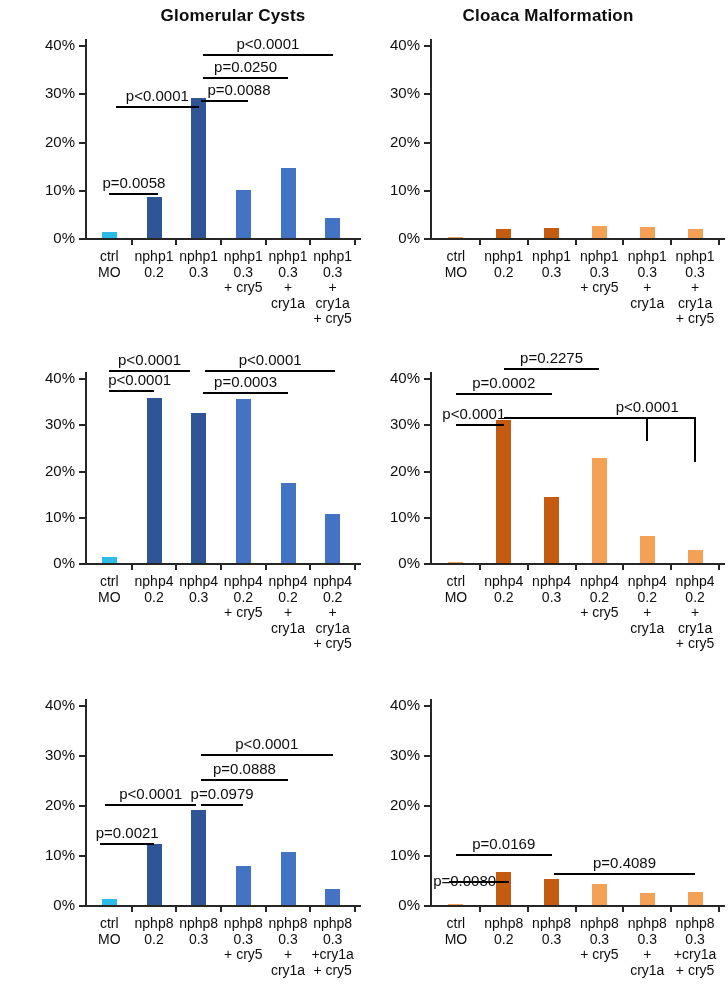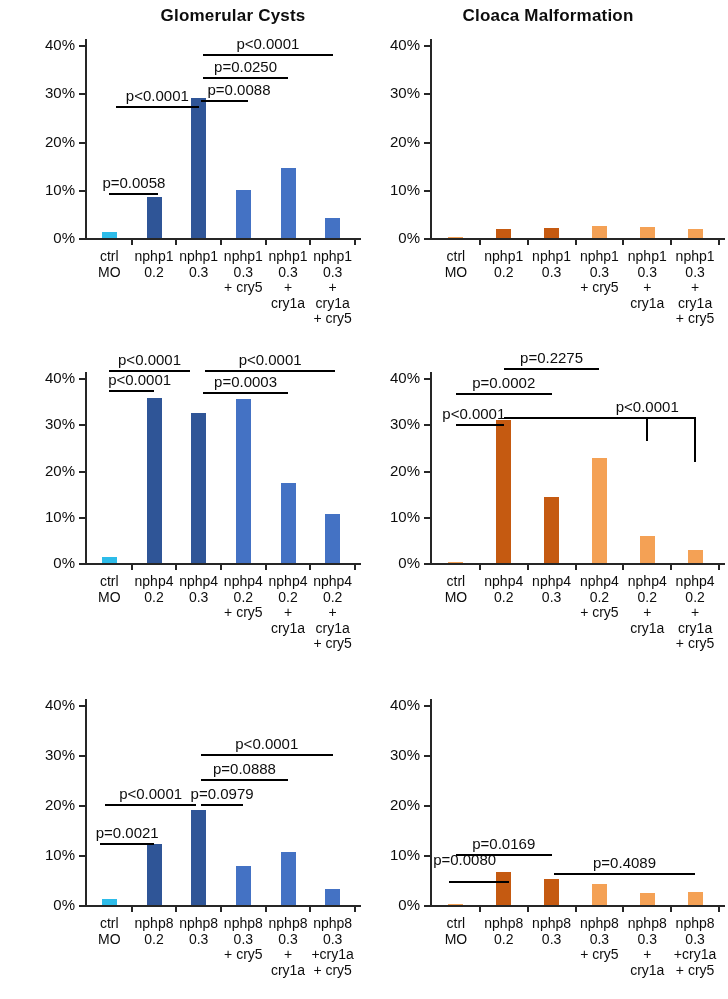--- a/index.html
+++ b/index.html
@@ -316,20 +316,20 @@
         <div class="xcat-line" style="left: 193.417px; top: 285px; width: 84px;">+ cry5</div>
         <div class="xcat-line" style="left: 241.25px; top: 254px; width: 84px;">nphp8</div>
         <div class="xcat-line" style="left: 241.25px; top: 269.5px; width: 84px;">0.3</div>
         <div class="xcat-line" style="left: 241.25px; top: 285px; width: 84px;">+</div>
         <div class="xcat-line" style="left: 241.25px; top: 300.5px; width: 84px;">cry1a</div>
         <div class="xcat-line" style="left: 289.083px; top: 254px; width: 84px;">nphp8</div>
         <div class="xcat-line" style="left: 289.083px; top: 269.5px; width: 84px;">0.3</div>
         <div class="xcat-line" style="left: 289.083px; top: 285px; width: 84px;">+cry1a</div>
         <div class="xcat-line" style="left: 289.083px; top: 300.5px; width: 84px;">+ cry5</div>
         <div class="pline" style="left: 84.7417px; top: 218.5px; width: 59.7917px; height: 2px;"></div>
-        <div class="plabel" style="left: 25.6375px; top: 189px; width: 150px;">p=0.0080</div>
+        <div class="plabel" style="left: 25.6375px; top: 210px; width: 150px;">p=0.0080</div>
         <div class="pline" style="left: 91.9167px; top: 192px; width: 95.6667px; height: 2px;"></div>
         <div class="plabel" style="left: 64.75px; top: 173px; width: 150px;">p=0.0169</div>
         <div class="pline" style="left: 189.975px; top: 211px; width: 141.108px; height: 2px;"></div>
         <div class="plabel" style="left: 185.529px; top: 192px; width: 150px;">p=0.4089</div>
       </div>
     </div>
 </div>
 
 </body></html>

